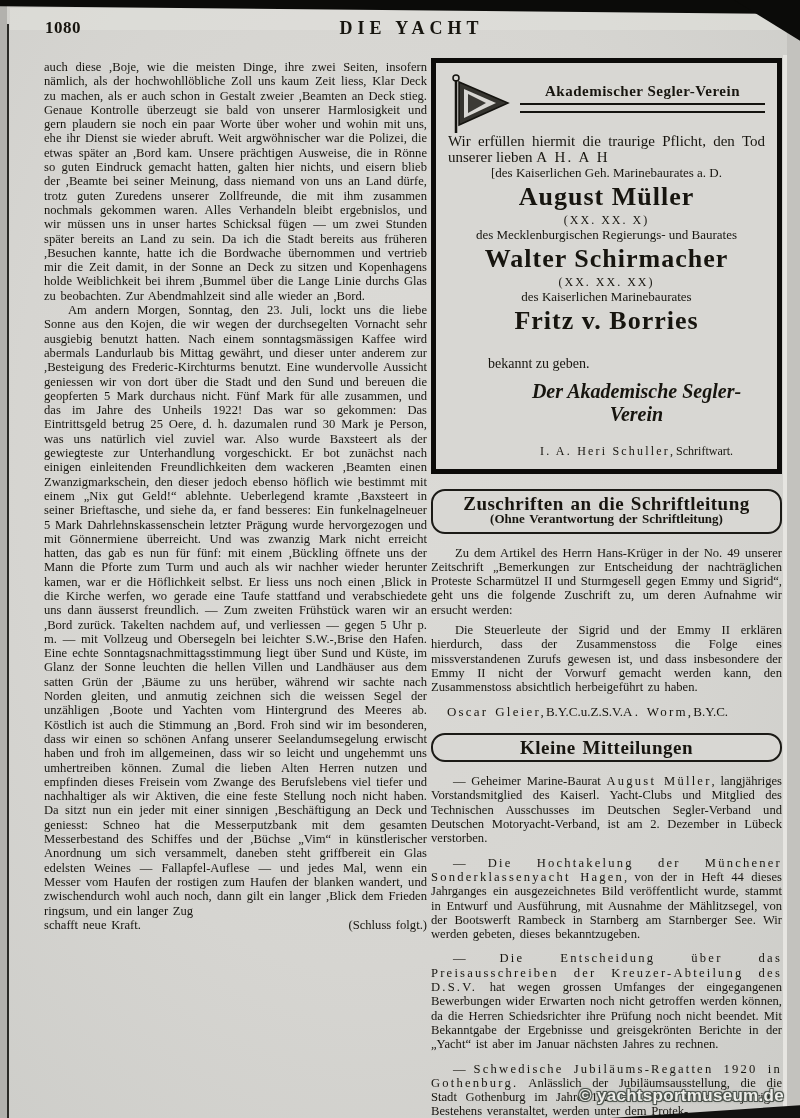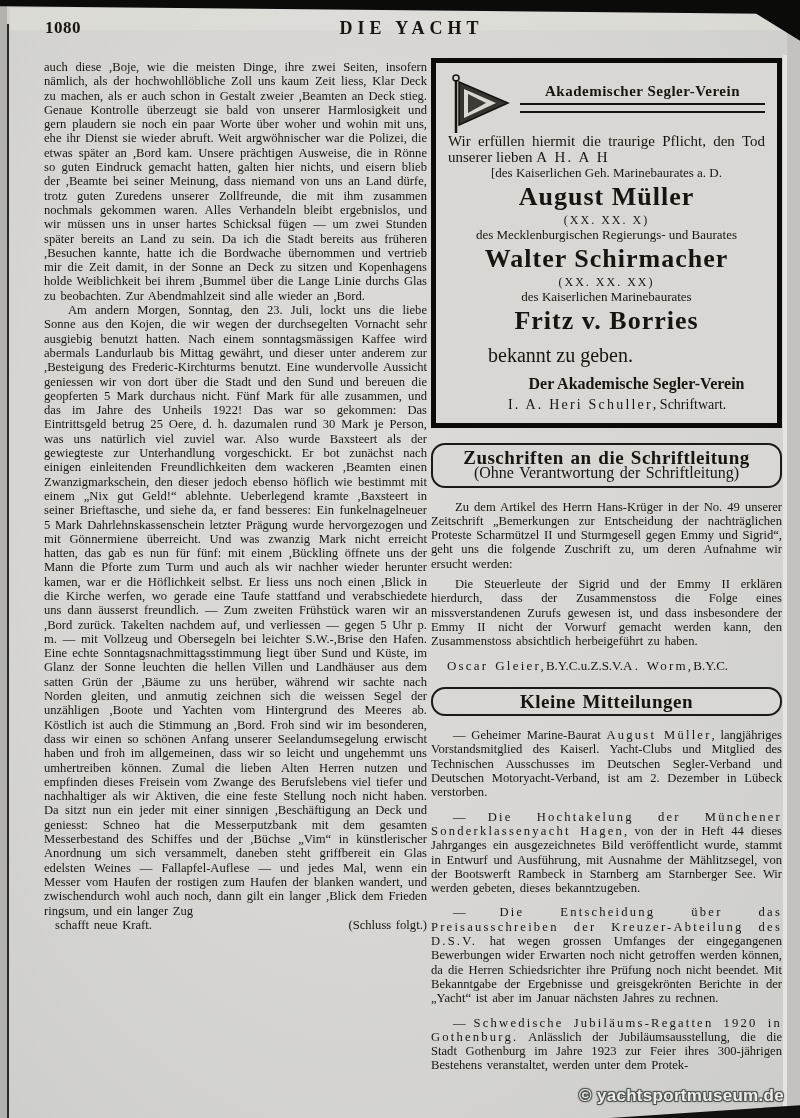--- a/index.html
+++ b/index.html
@@ -25,41 +25,41 @@
   
   .hdr{position:absolute;top:16px;left:45px;right:22px;height:28px;z-index:2;}
   .pageno{position:absolute;left:0;top:2px;font-size:17px;font-weight:bold;letter-spacing:.5px;}
   .ptitle{position:absolute;left:0;right:0;text-align:center;top:2px;font-size:18px;font-weight:bold;letter-spacing:5px;}
   
   .col-l{position:absolute;left:44px;top:60px;width:383px;z-index:2;}
   .col-r{position:absolute;left:431px;top:58px;width:351px;z-index:2;}
   .bodytext{font-size:12.6px;line-height:14.3px;text-align:justify;word-spacing:.12em;}
   .bodytext p{margin:0;}
   .indent{text-indent:24px;}
-  .lastline{display:flex;justify-content:space-between;font-size:12.6px;line-height:14.3px;word-spacing:.12em;margin-left:11px;}
+  .lastline{display:flex;justify-content:space-between;font-size:12.6px;line-height:14.3px;word-spacing:.12em;}
   
   .obit{border:5px solid #0c0b09;background:#d8d7d3;padding:8px 12px 10px;position:relative;margin-bottom:15px;}
   .obit-head{position:relative;min-height:62px;}
   .pennant{position:absolute;left:0;top:2px;}
   .obit-club{margin-left:72px;text-align:center;font-size:15px;font-weight:bold;letter-spacing:.5px;padding-top:12px;}
   .obit-rule{margin:3px 0 10px 72px;height:6px;border-top:2px solid #14130f;border-bottom:2px solid #14130f;}
   .obit-intro{font-size:15px;line-height:16px;text-align:justify;}
   .sp{letter-spacing:2.2px;}
   .obit-entry{text-align:center;}
   .obit-title{font-size:13px;line-height:15px;font-weight:500;}
   .obit-name{font-size:26px;line-height:30px;font-weight:bold;letter-spacing:1px;margin-top:2px;}
   .obit-dates{font-size:12px;line-height:14px;letter-spacing:2px;margin-top:1px;}
   .obit-dates:empty{display:none;}
-  .obit-outro{font-size:20px;margin-top:8px;padding-left:40px;}
-  .obit-signer{margin:8px 0 0 60px;text-align:center;font-size:16px;font-weight:bold;}
-  .obit-sec{margin-left:60px;font-size:14px;margin-top:4px;}
+  .obit-outro{font-size:14px;margin-top:20px;padding-left:40px;}
+  .obit-signer{margin:8px 0 0 60px;text-align:center;font-size:20px;font-weight:bold;font-style:italic;}
+  .obit-sec{margin-left:60px;text-align:center;font-size:12px;margin-top:18px;}
   
   .secbox{border:2px solid #1b1a16;border-radius:14px;text-align:center;padding:6px 6px 5px;margin-bottom:12px;background:#d8d7d3;}
   .secbox .t1{font-size:19px;font-weight:bold;letter-spacing:.5px;}
-  .secbox .t2{font-size:16px;font-weight:normal;margin-top:1px;}
+  .secbox .t2{font-size:13px;font-weight:bold;margin-top:1px;}
   .letters p{margin:6px 0 4px;}
   .sig-row{display:flex;justify-content:flex-start;font-size:13px;margin:10px 16px 14px;}
   .notice p{margin:0 0 10px;text-indent:22px;}
   
   .wm{position:absolute;right:16px;bottom:12px;z-index:10;
     font-family:"Liberation Sans","DejaVu Sans",sans-serif;font-weight:bold;font-size:17px;
     color:#eeeeea;letter-spacing:.3px;
     text-shadow:-1px -1px 0 #4e554e,1px -1px 0 #4e554e,-1px 1px 0 #4e554e,1px 1px 0 #4e554e,0 0 3px #3c443c;}
 </style>
 </head>

